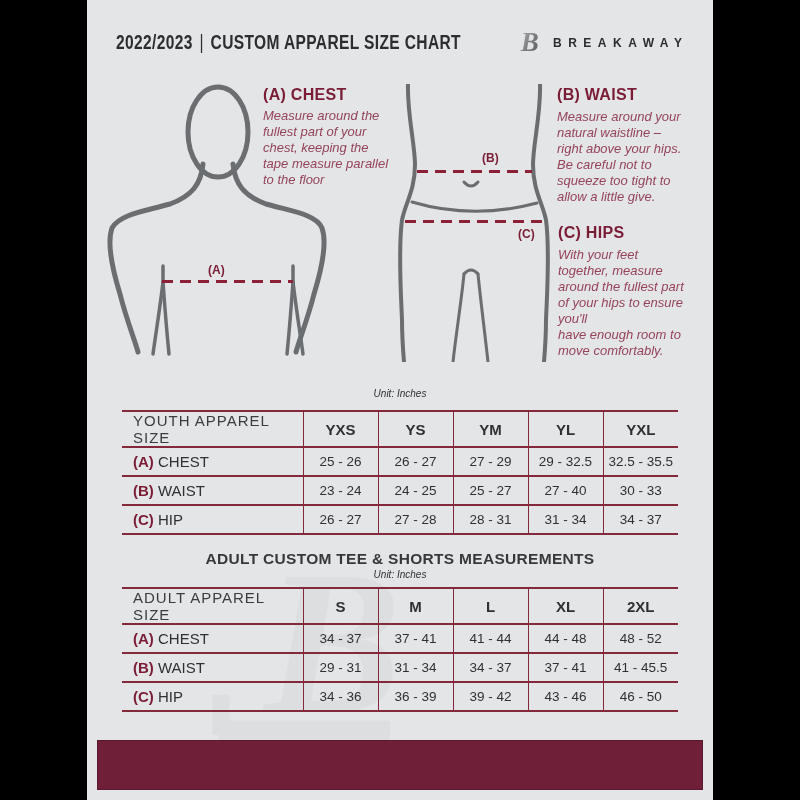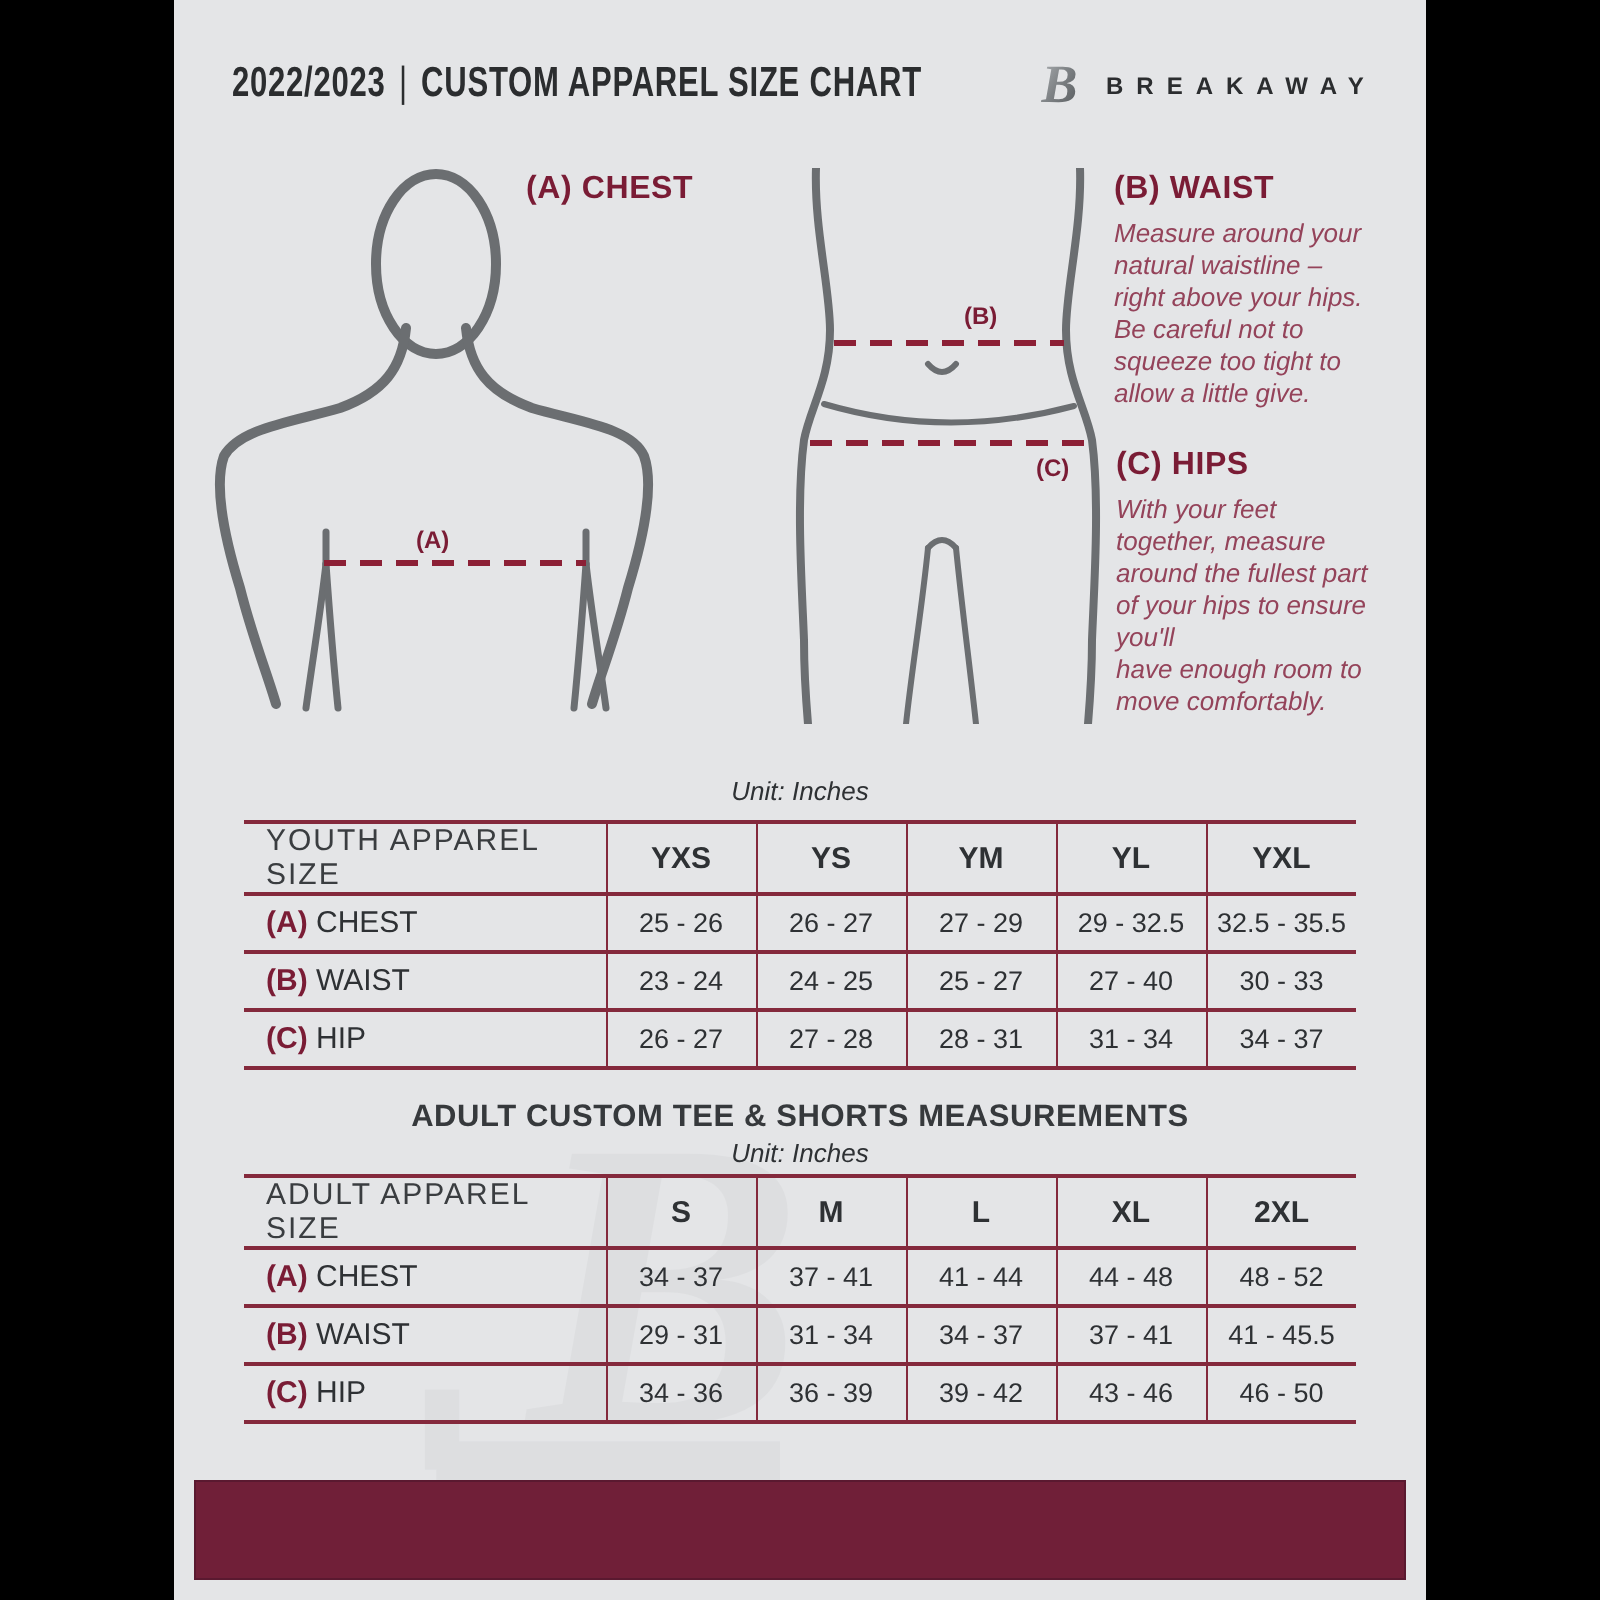--- a/index.html
+++ b/index.html
@@ -55,21 +55,21 @@
   #mB { left:395px; top:151px; }
   #mC { left:431px; top:227px; }
 
   
   .tbl-title {
     left:35px; width:556px; text-align:center; font-weight:bold;
     font-size:15.5px; color:#36393c; letter-spacing:0.3px;
   }
   .tbl-unit {
     left:35px; width:556px; text-align:center; font-style:italic;
-    font-size:13px; color:#2e3134;
+    font-size:10px; color:#2e3134;
   }
   #t0-title { top:369px; } #t0-unit { top:388px; }
   #t1-title { top:550px; } #t1-unit { top:569px; }
 
   table.size-table {
     position:absolute; left:35px; width:556px;
     border-collapse:collapse; table-layout:fixed; background:transparent;
   }
   #t0 { top:410px; } #t1 { top:587px; }
   .size-table th, .size-table td {
@@ -148,20 +148,25 @@
   </svg>
 
   <div id="dashA" class="abs dash"></div>
   <div id="dashB" class="abs dash"></div>
   <div id="dashC" class="abs dash"></div>
   <span id="mA" class="abs marker">(A)</span>
   <span id="mB" class="abs marker">(B)</span>
   <span id="mC" class="abs marker">(C)</span>
 
   <div id="gA-h" class="abs guide-heading">(A) CHEST</div>
+  <div id="gA-t" class="abs guide-text" style="width:138px">Measure around the
+fullest part of your
+chest, keeping the
+tape measure parallel
+to the floor</div>
   <div id="gB-h" class="abs guide-heading">(B) WAIST</div>
   <div id="gB-t" class="abs guide-text" style="width:140px">Measure around your
 natural waistline –
 right above your hips.
 Be careful not to
 squeeze too tight to
 allow a little give.</div>
   <div id="gC-h" class="abs guide-heading">(C) HIPS</div>
   <div id="gC-t" class="abs guide-text" style="width:152px">With your feet
 together, measure

